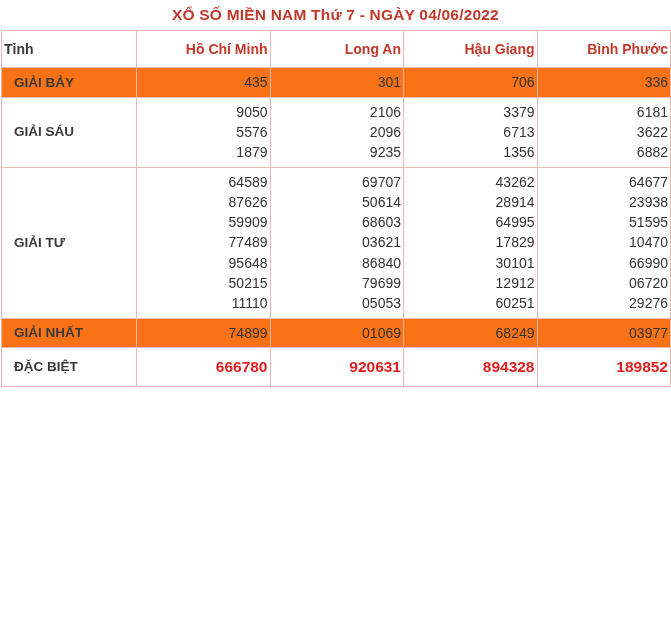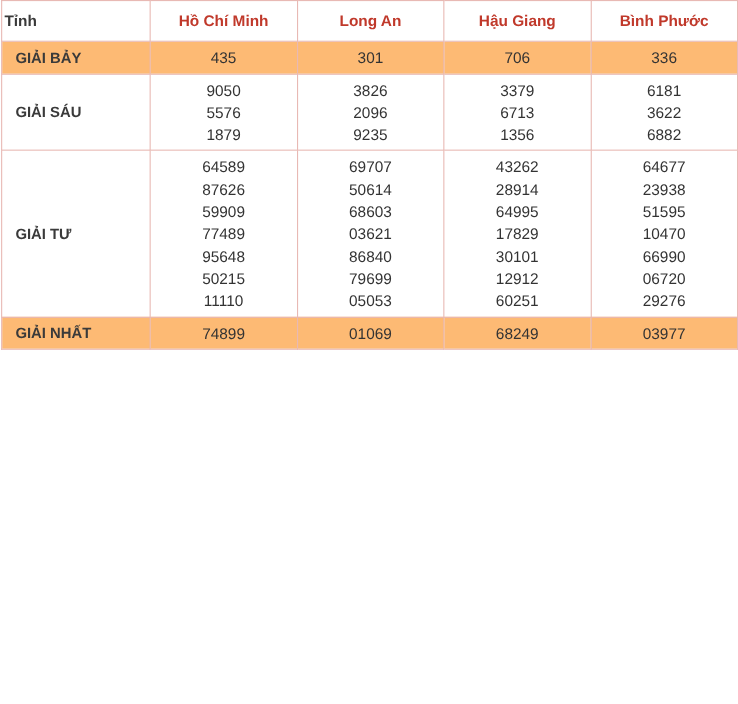--- a/index.html
+++ b/index.html
@@ -31,21 +31,21 @@
   }
   table.result {
     border-collapse: collapse;
     width: 669px;
     margin: 0 1px;
     table-layout: fixed;
     border-radius: 18px;
   }
   table.result td {
     border: 1px solid #e8b9b4;
-    text-align: center;
+    text-align: right;
     vertical-align: middle;
     font-size: 14px;
     color: #333333;
     padding: 4px 2px;
     line-height: 1.45;
   }
   table.result td.label {
     text-align: left;
     padding-left: 12px;
     font-size: 13.5px;
@@ -57,21 +57,21 @@
     font-weight: bold;
     color: #c0392b;
     font-size: 14px;
     padding: 8px 2px;
   }
   table.result tr.header td.label {
     color: #3a3a3a;
     font-weight: bold;
   }
   table.result tr.alt td {
-    background: #fdba74;
+    background: #f97316;
   }
   .num {
     display: block;
   }
   tr.special td {
     font-weight: bold;
     color: #e02020;
     font-size: 15.5px;
     padding: 8px 2px;
   }
@@ -79,20 +79,21 @@
     color: #3a3a3a;
     font-size: 13.5px;
   }
   col.c0 { width: 135px; }
   col.cx { width: 133.5px; }
 </style>
 </head>
 <body>
 
 <div class="page">
+  <div class="title">XỔ SỐ MIỀN NAM Thứ 7 - NGÀY 04/06/2022</div>
 
   <table class="result">
     <colgroup>
       <col class="c0">
         <col class="cx">
         <col class="cx">
         <col class="cx">
         <col class="cx">
     </colgroup>
     <tbody>
@@ -119,21 +120,21 @@
           </td>
         </tr>
         <tr>
           <td class="label">GIẢI SÁU</td>
           <td>
             <span class="num">9050</span>
             <span class="num">5576</span>
             <span class="num">1879</span>
           </td>
           <td>
-            <span class="num">3826</span>
+            <span class="num">2106</span>
             <span class="num">2096</span>
             <span class="num">9235</span>
           </td>
           <td>
             <span class="num">3379</span>
             <span class="num">6713</span>
             <span class="num">1356</span>
           </td>
           <td>
             <span class="num">6181</span>
@@ -188,15 +189,30 @@
           <td>
             <span class="num">01069</span>
           </td>
           <td>
             <span class="num">68249</span>
           </td>
           <td>
             <span class="num">03977</span>
           </td>
         </tr>
+        <tr class="special">
+          <td class="label">ĐẶC BIỆT</td>
+          <td>
+            <span class="num">666780</span>
+          </td>
+          <td>
+            <span class="num">920631</span>
+          </td>
+          <td>
+            <span class="num">894328</span>
+          </td>
+          <td>
+            <span class="num">189852</span>
+          </td>
+        </tr>
       </tbody>
   </table>
 </div>
 
 </body></html>

